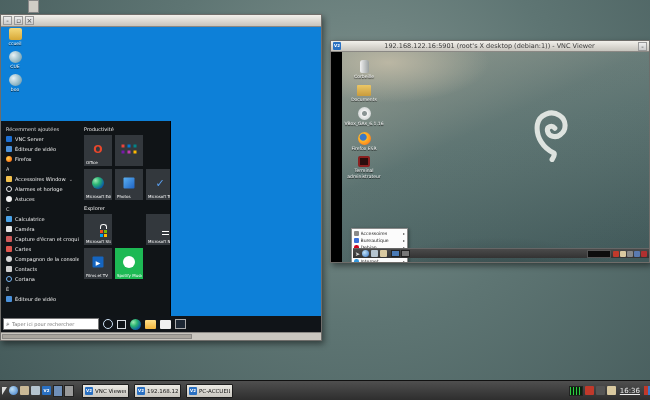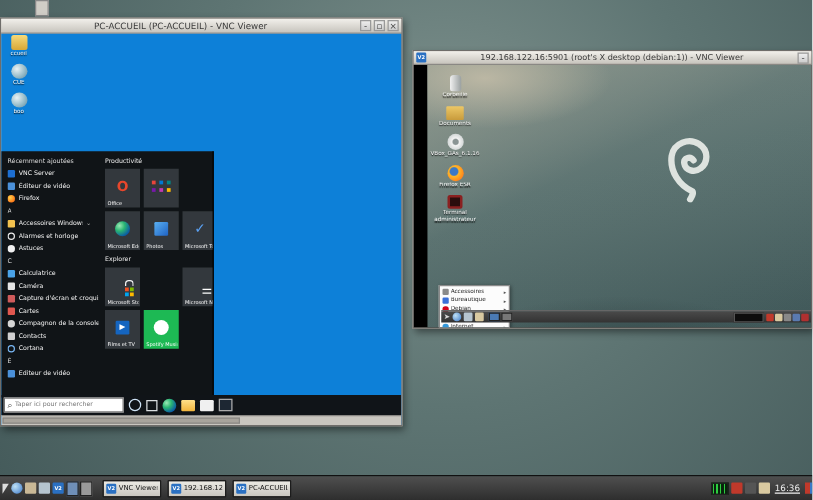--- a/index.html
+++ b/index.html
@@ -171,21 +171,20 @@
 </style>
 </head>
 <body>
 
 <div class="screen">
 
   <div class="frame-fragment"></div>
 
   <div class="vnc-window" id="win-left">
     <div class="titlebar">
-      <span class="title">PC-ACCUEIL (PC-ACCUEIL) - VNC Viewer</span>
       <span class="tb-btn">-</span>
       <span class="tb-btn">▫</span>
       <span class="tb-btn">×</span>
     </div>
     <div class="win-desktop">
 
       <div class="win-desk-icons">
 
       <div class="wdi">
             <div class="wdi-glyph ic-user-folder"></div>

